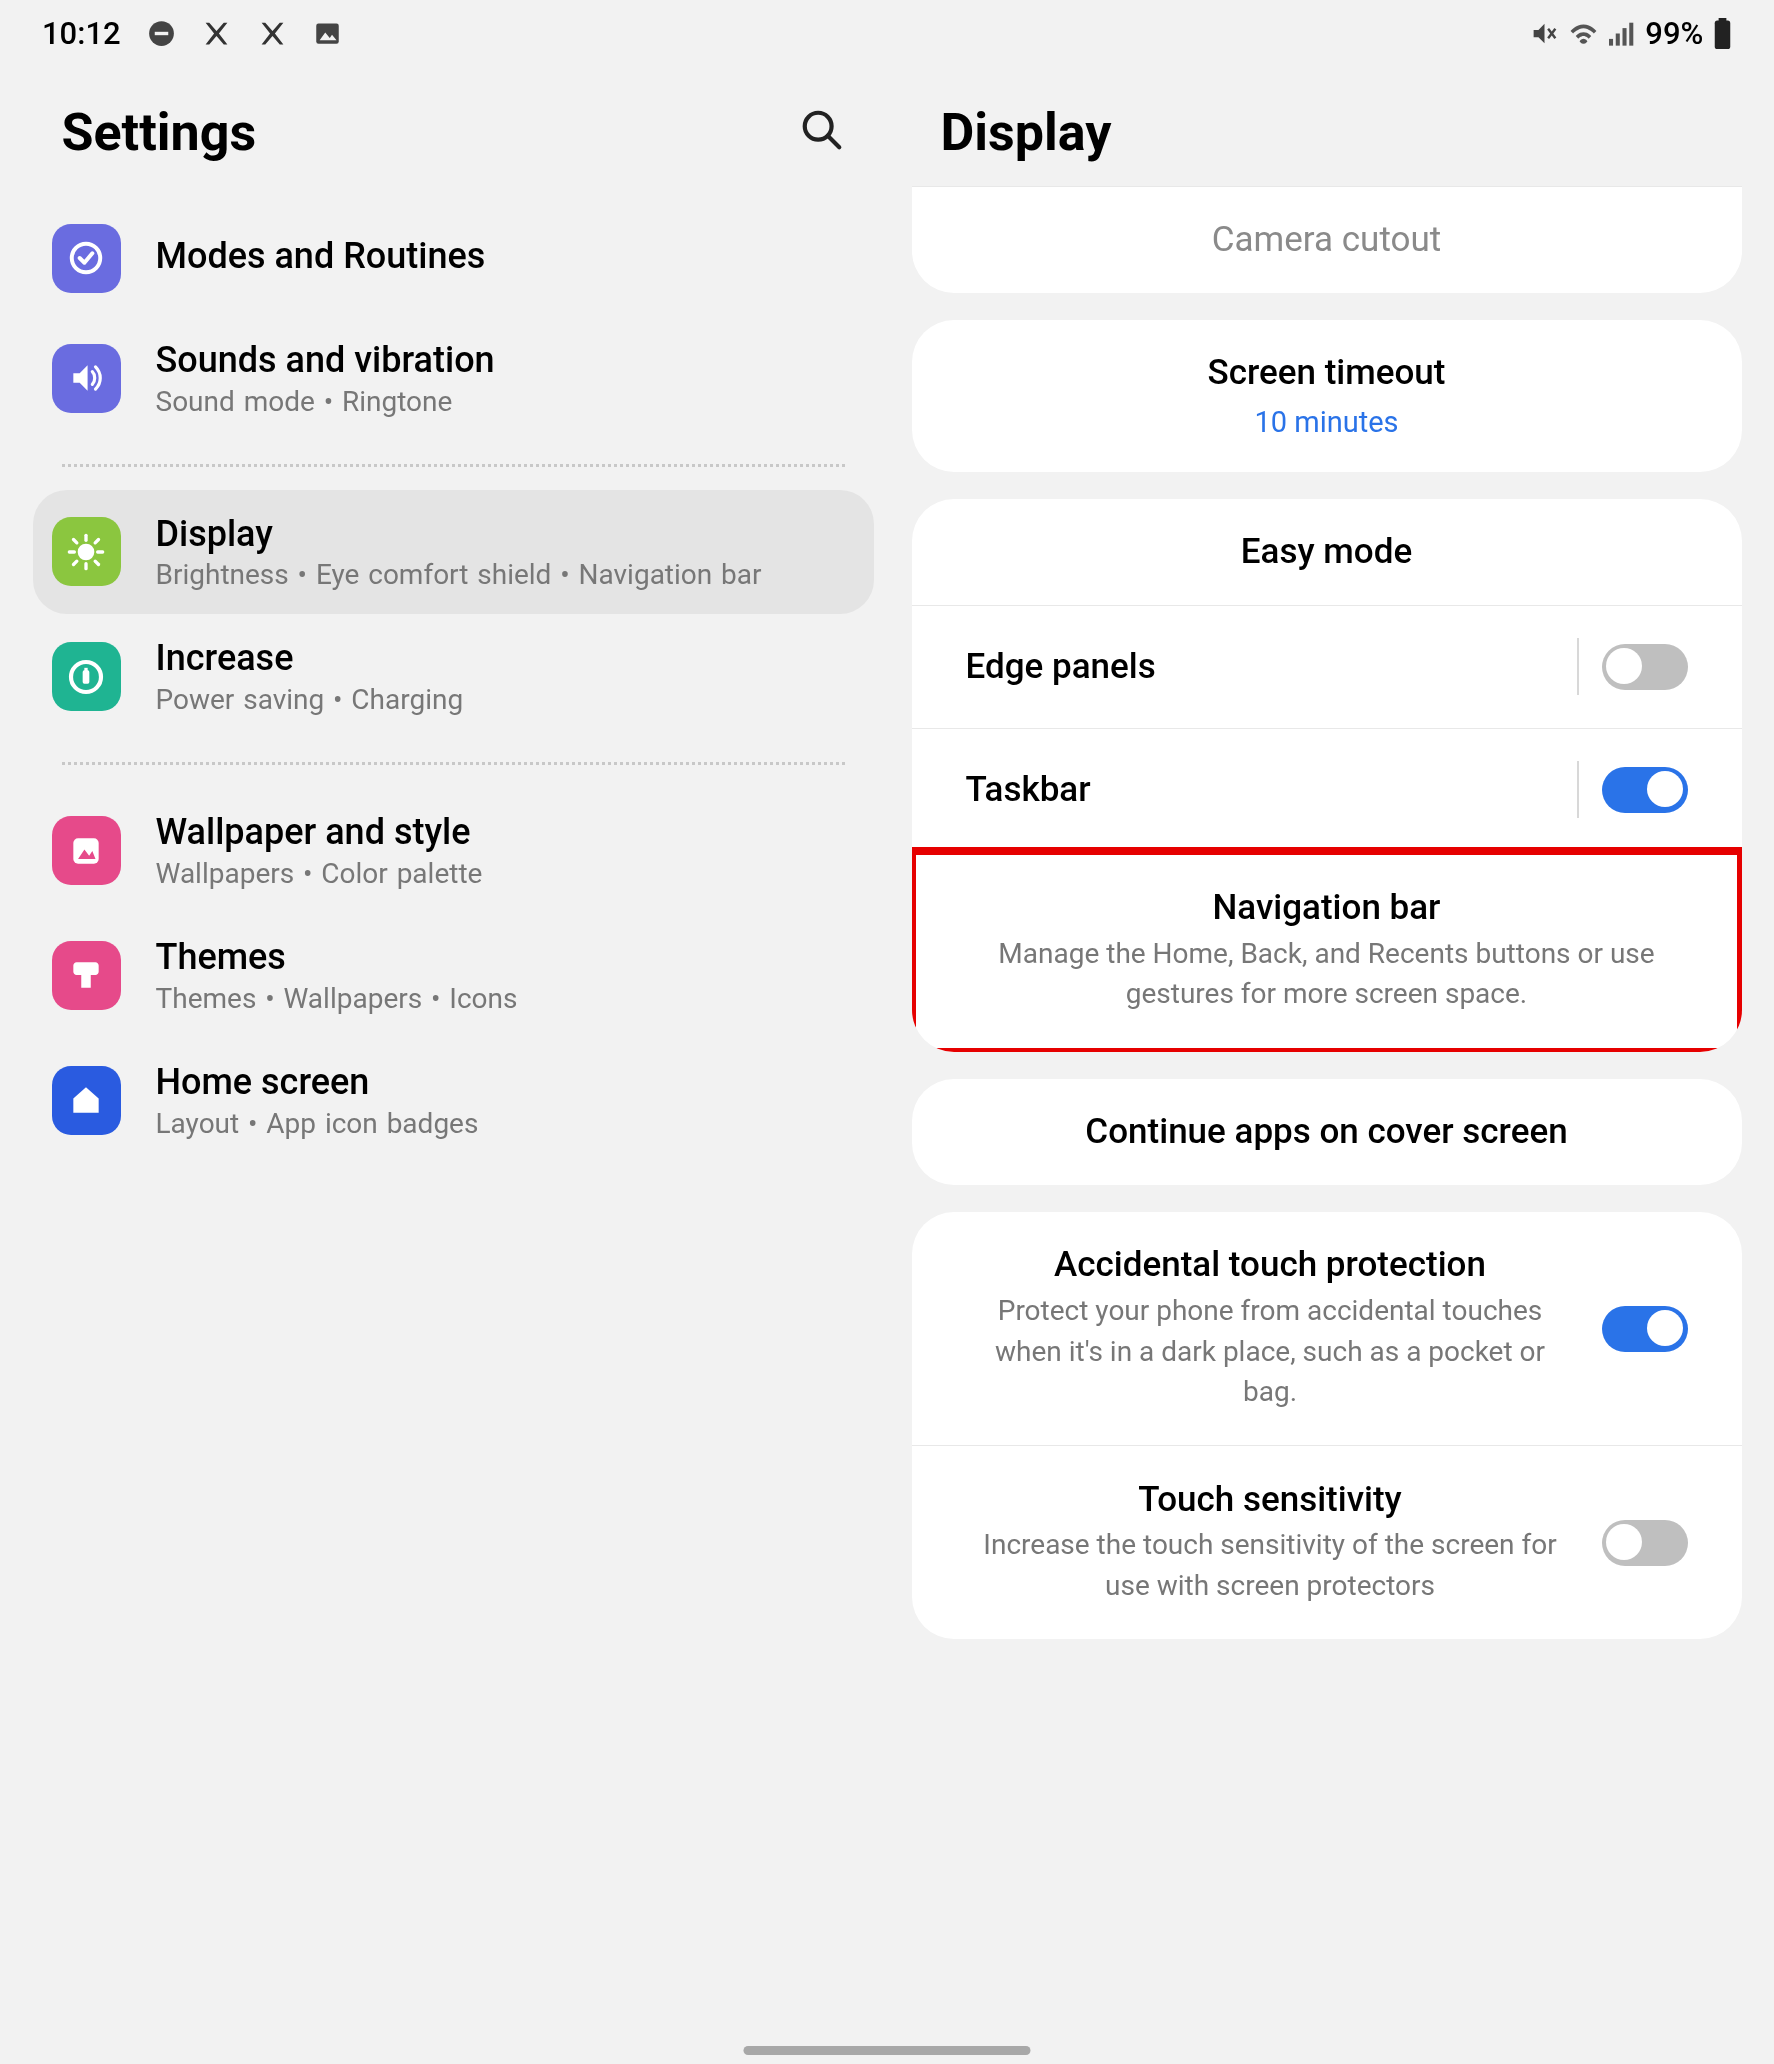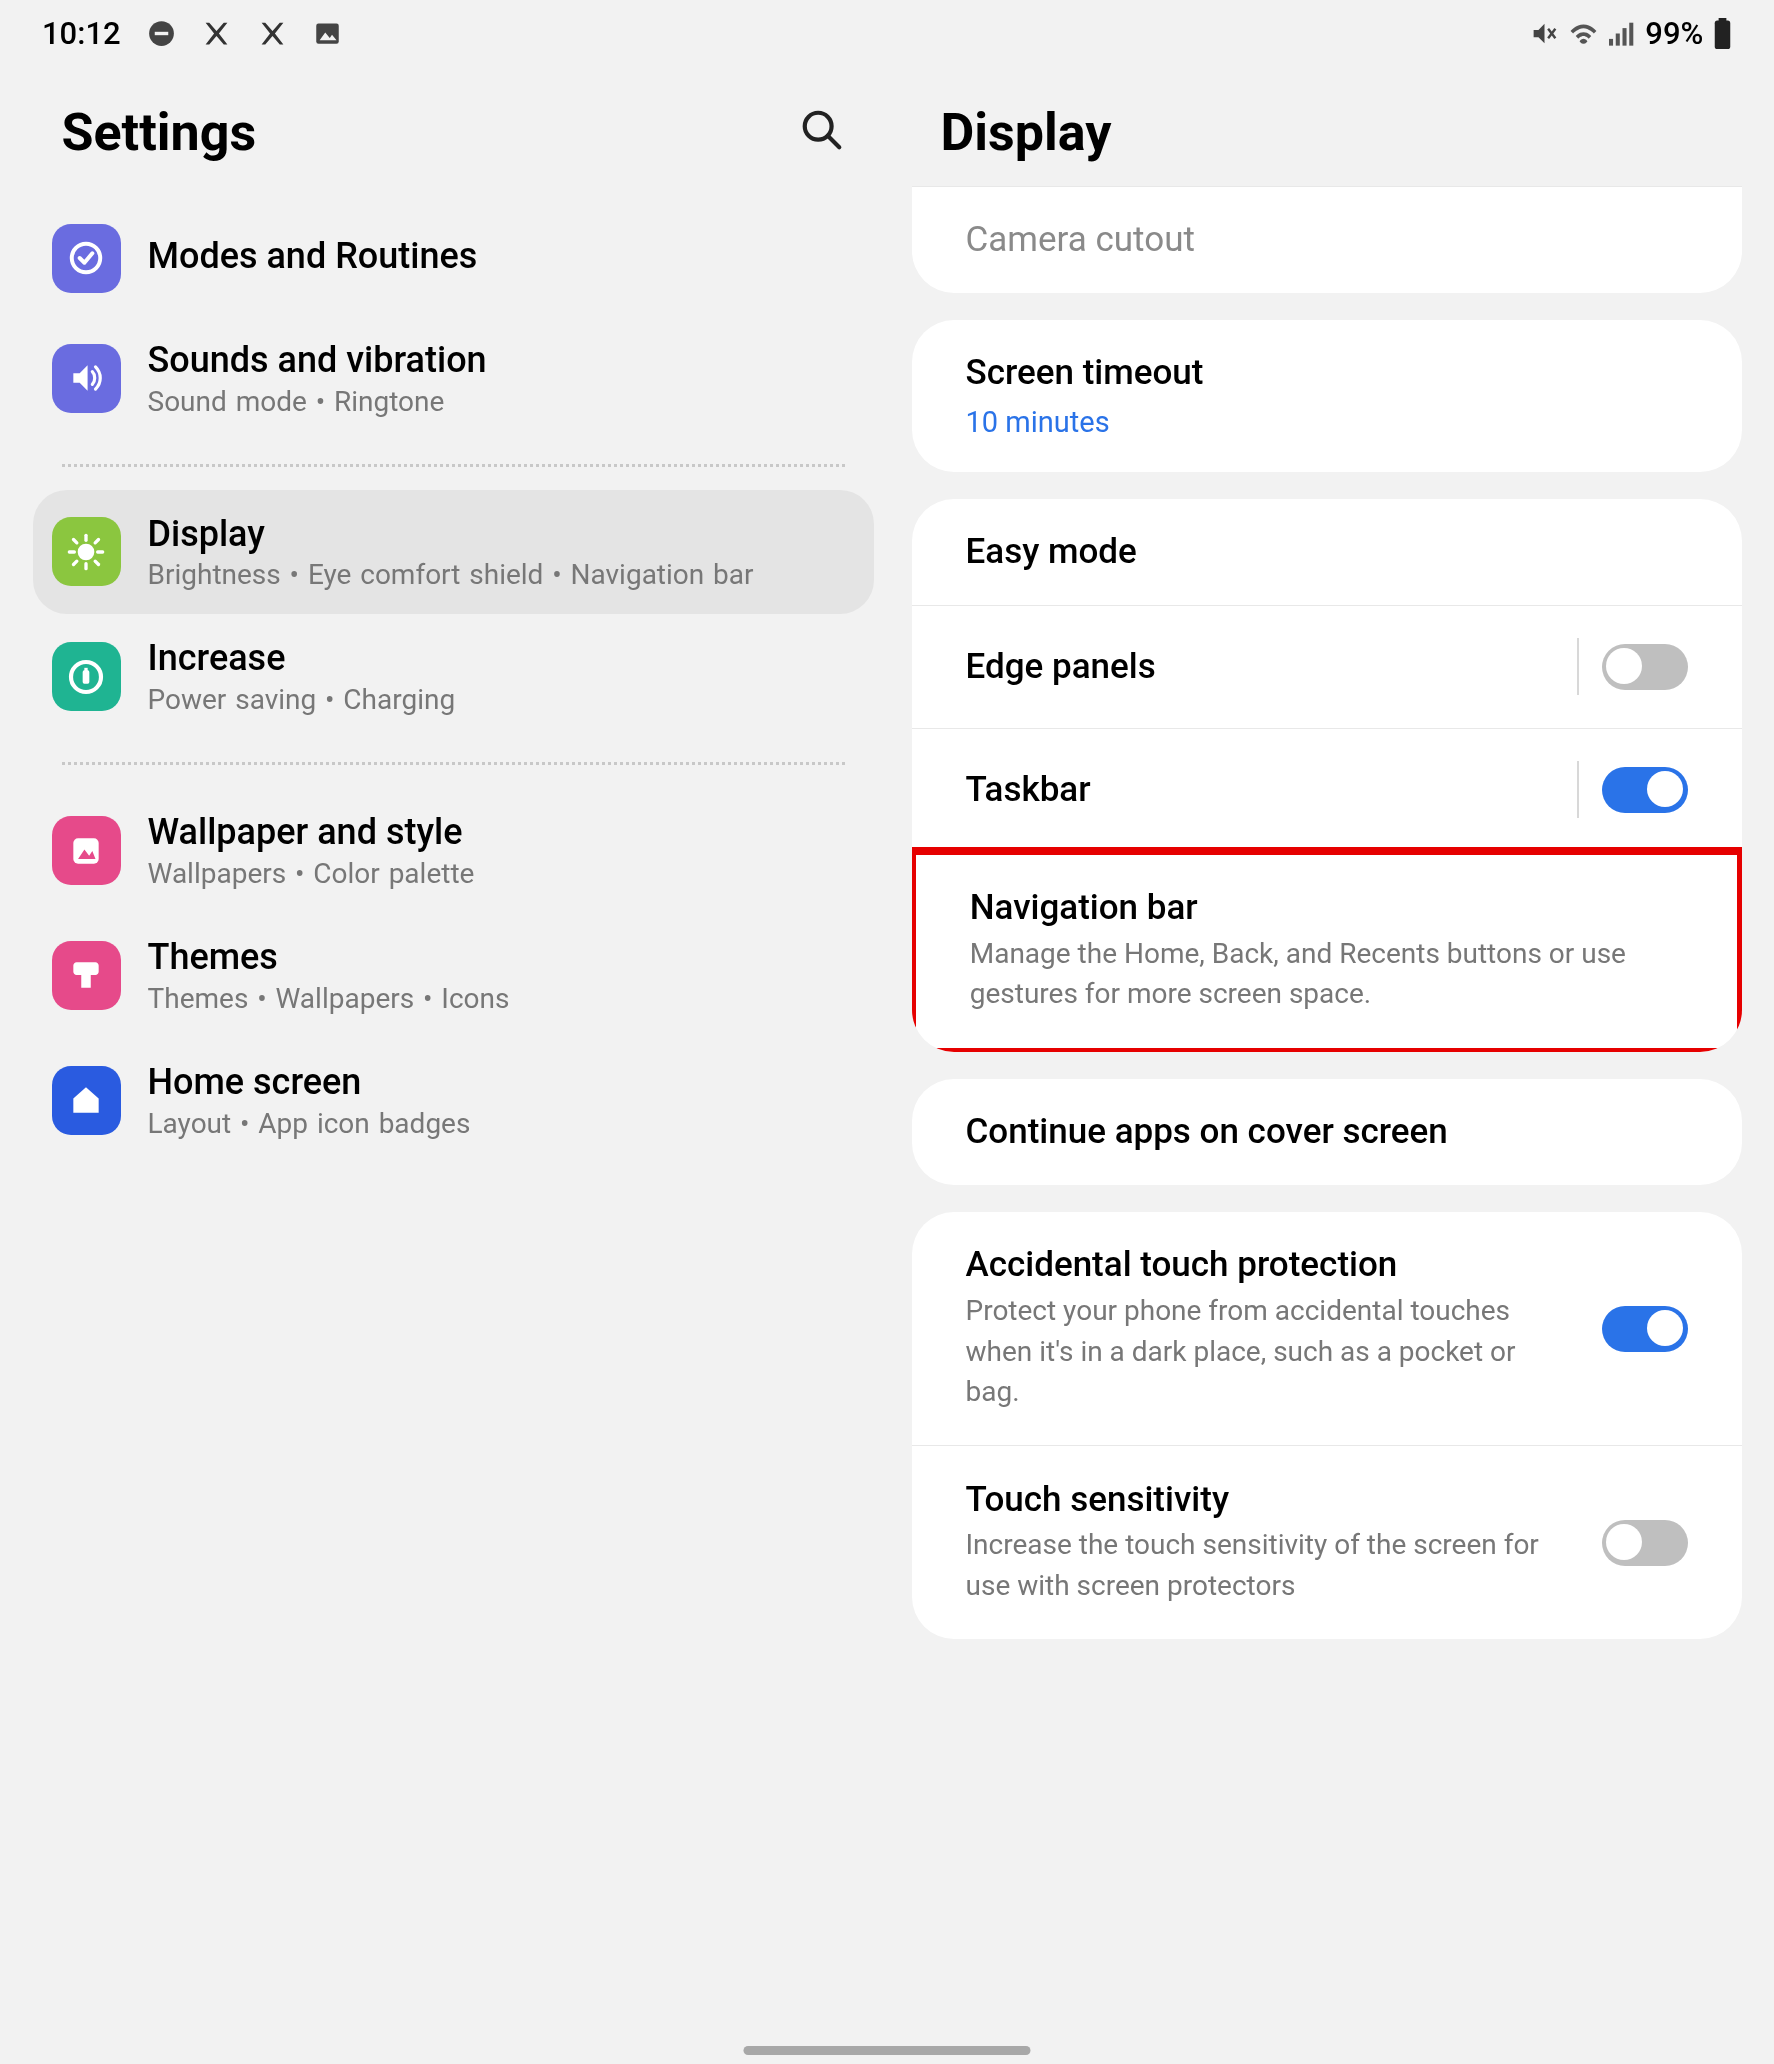--- a/index.html
+++ b/index.html
@@ -53,21 +53,21 @@
   .settings-item.selected { background: #e4e4e4; }
   .settings-icon {
     width: 69px;
     height: 69px;
     border-radius: 19px;
     flex-shrink: 0;
     display: flex;
     align-items: center;
     justify-content: center;
   }
-  .settings-text { flex: 1; }
+  .settings-text { flex: 1; margin-left: 8px; }
   .settings-title {
     font-size: 36px;
     font-weight: 500;
     color: #000;
     margin-bottom: 3.8px;
   }
   .settings-subtitle {
     font-size: 28px;
     color: #777;
     word-spacing: 1.9px;
@@ -75,20 +75,21 @@
   .divider {
     border: none;
     border-top: 3.8px dotted #c8c8c8;
     margin: 23px 29px;
   }
   .card {
     background: #fff;
     border-radius: 42px;
     margin-bottom: 27px;
     overflow: hidden;
+    text-align: center;
   }
   .card-item {
     padding: 32.5px 54px;
     cursor: pointer;
   }
   .card-item + .card-item,
   .card-sep { border-top: 1px solid #e8e8e8; }
   .card-item.with-toggle {
     display: flex;
     align-items: center;

